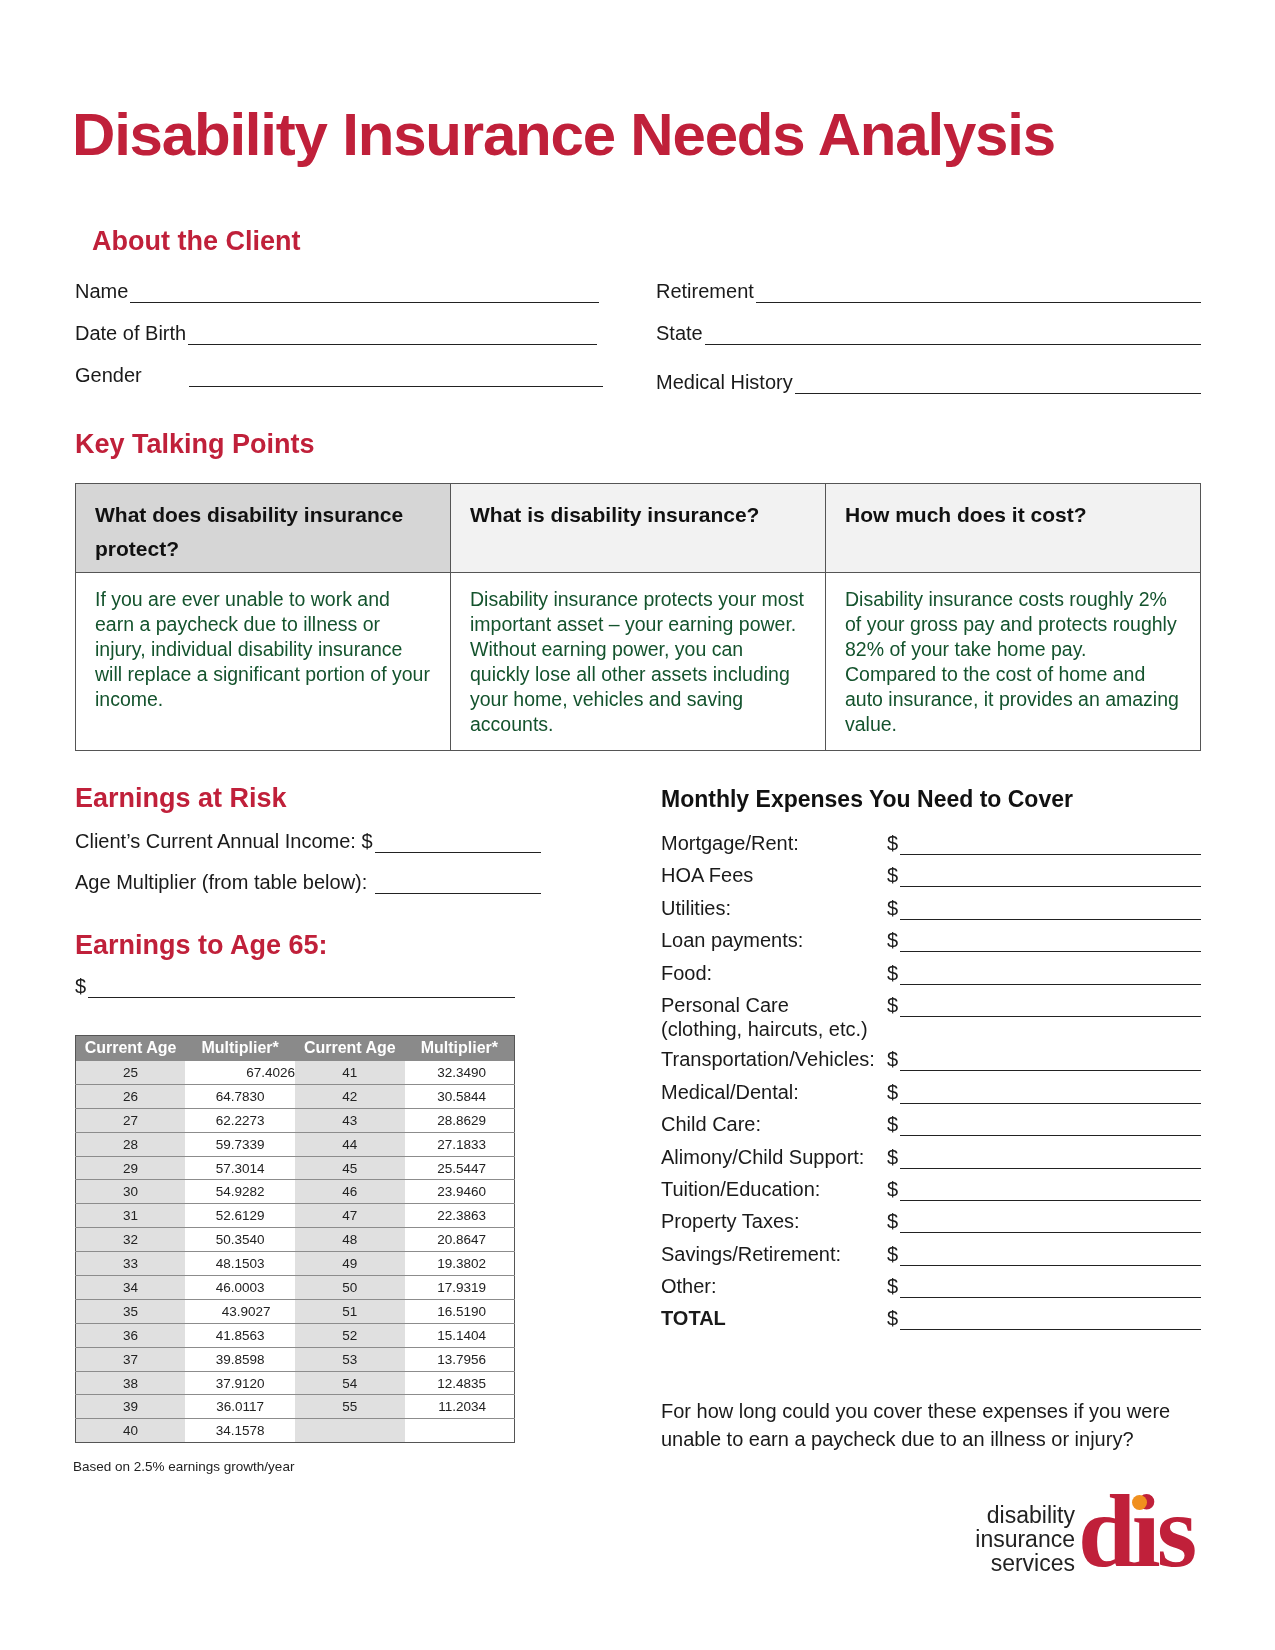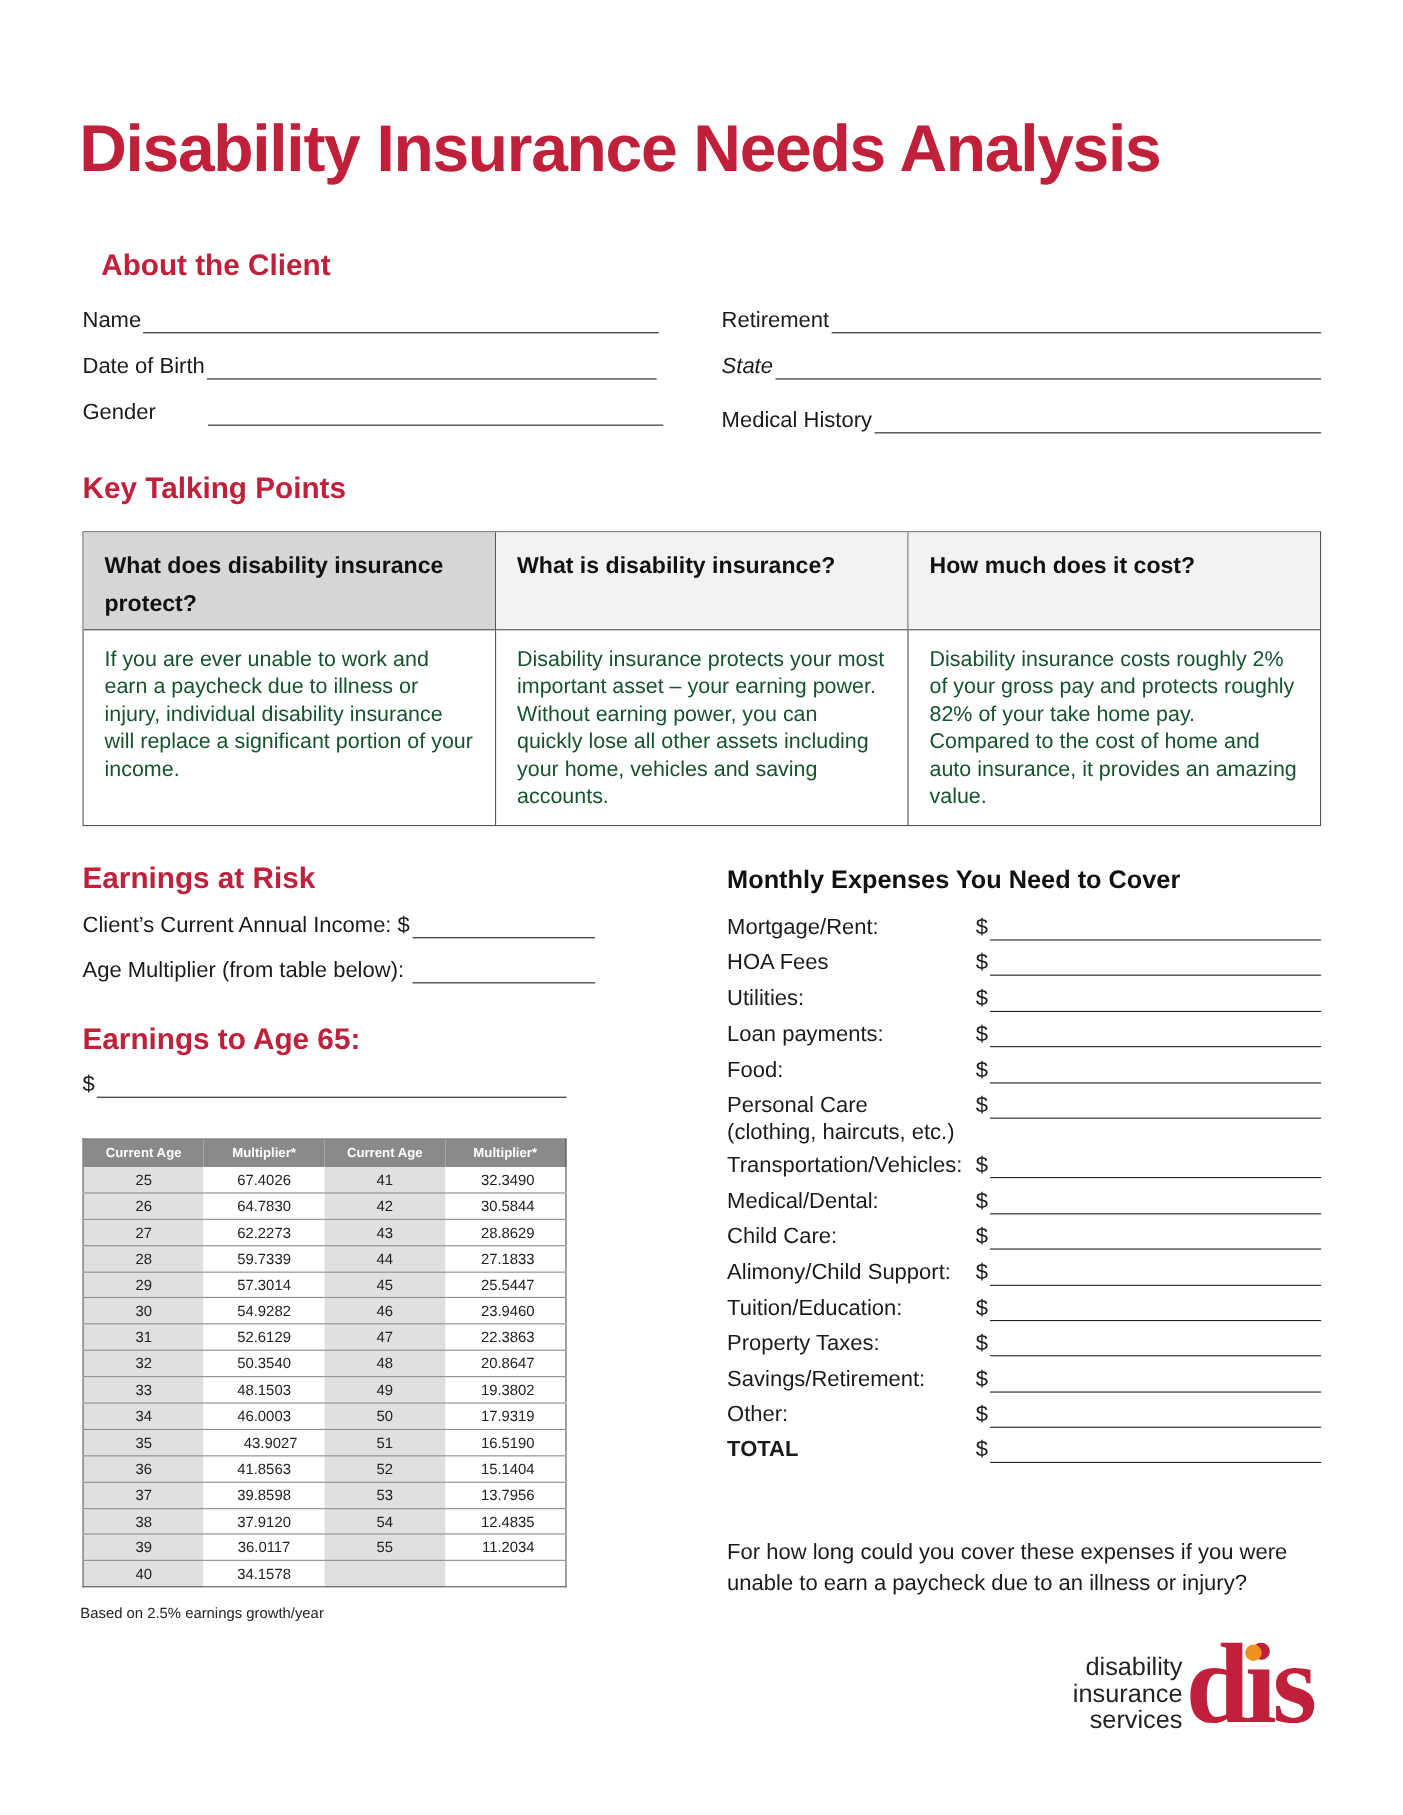--- a/index.html
+++ b/index.html
@@ -16,21 +16,21 @@
 
     
     .tp { left: 75px; top: 483px; width: 1126px; height: 268px; border: 1.5px solid #555; display: grid; grid-template-columns: 375px 375px 1fr; grid-template-rows: 89px 1fr; }
     .tp-head { border-right: 1.5px solid #555; border-bottom: 1.5px solid #555; background: #f2f2f2; padding: 14px 18px 0 19px; font-weight: bold; font-size: 21px; line-height: 34px; color: #111; }
     .tp-head.mid { background: #d6d6d6; }
     .tp-head.last, .tp-body.last { border-right: none; }
     .tp-body { border-right: 1.5px solid #555; padding: 14px 18px 0 19px; font-size: 19.5px; line-height: 25px; color: #14532d; }
 
     
     .mt { left: 75px; top: 1035px; width: 440px; border: 1.5px solid #555; border-collapse: collapse; font-size: 13.5px; }
-    .mt th { background: #8a8a8a; color: #fff; font-weight: bold; height: 25px; font-size: 12px; }
+    .mt th { background: #8a8a8a; color: #fff; font-weight: bold; height: 25px; font-size: 16px; }
     .mt td { height: 23.9px; text-align: center; border-bottom: 1px solid #8c8c8c; color: #222; }
     .mt tr:last-child td { border-bottom: none; }
     .mt td.g { background: #e0e0e0; }
     .mt td.w { background: #ffffff; }
     .mt td.r { text-align: right; padding-right: 28px; }
     .mt td.m { text-align: left; padding-left: 30px; }
 
     .note { left: 73px; top: 1459px; font-size: 13.5px; color: #222; white-space: nowrap; }
 
     
@@ -66,21 +66,21 @@
 </div>
 <div class="abs field" style="left:75px; top:364px; width:528px;gap:45px;">
   <span>Gender</span>
   <span class="line"></span>
 </div>
 
 <div class="abs field" style="left:656px; top:280px; width:545px;">
   <span>Retirement</span>
   <span class="line"></span>
 </div>
-<div class="abs field" style="left:656px; top:322px; width:545px;font-style:italic;">
+<div class="abs field" style="left:656px; top:322px; width:545px;">
   <span>State</span>
   <span class="line"></span>
 </div>
 <div class="abs field" style="left:656px; top:371px; width:545px;">
   <span>Medical History</span>
   <span class="line"></span>
 </div>
 
 <div class="abs h2" style="left:75px; top:429px;">Key Talking Points</div>
 
@@ -114,21 +114,21 @@
     <tr>
       <th style="width:110px;">Current Age</th>
       <th style="width:110px;">Multiplier*</th>
       <th style="width:110px;">Current Age</th>
       <th style="width:110px;">Multiplier*</th>
     </tr>
   </thead>
   <tbody id="mt-body">
       <tr>
         <td class="g">25</td>
-        <td class="w m" style="text-align: center; padding-left: 0px;">67.4026</td>
+        <td class="w m" style="text-align: right; padding-left: 0px;">67.4026</td>
         <td class="g">41</td>
         <td class="w r">32.3490</td>
       </tr>
       <tr>
         <td class="g">26</td>
         <td class="w m" style="text-align: center; padding-left: 0px;">64.7830</td>
         <td class="g">42</td>
         <td class="w r">30.5844</td>
       </tr>
       <tr>

